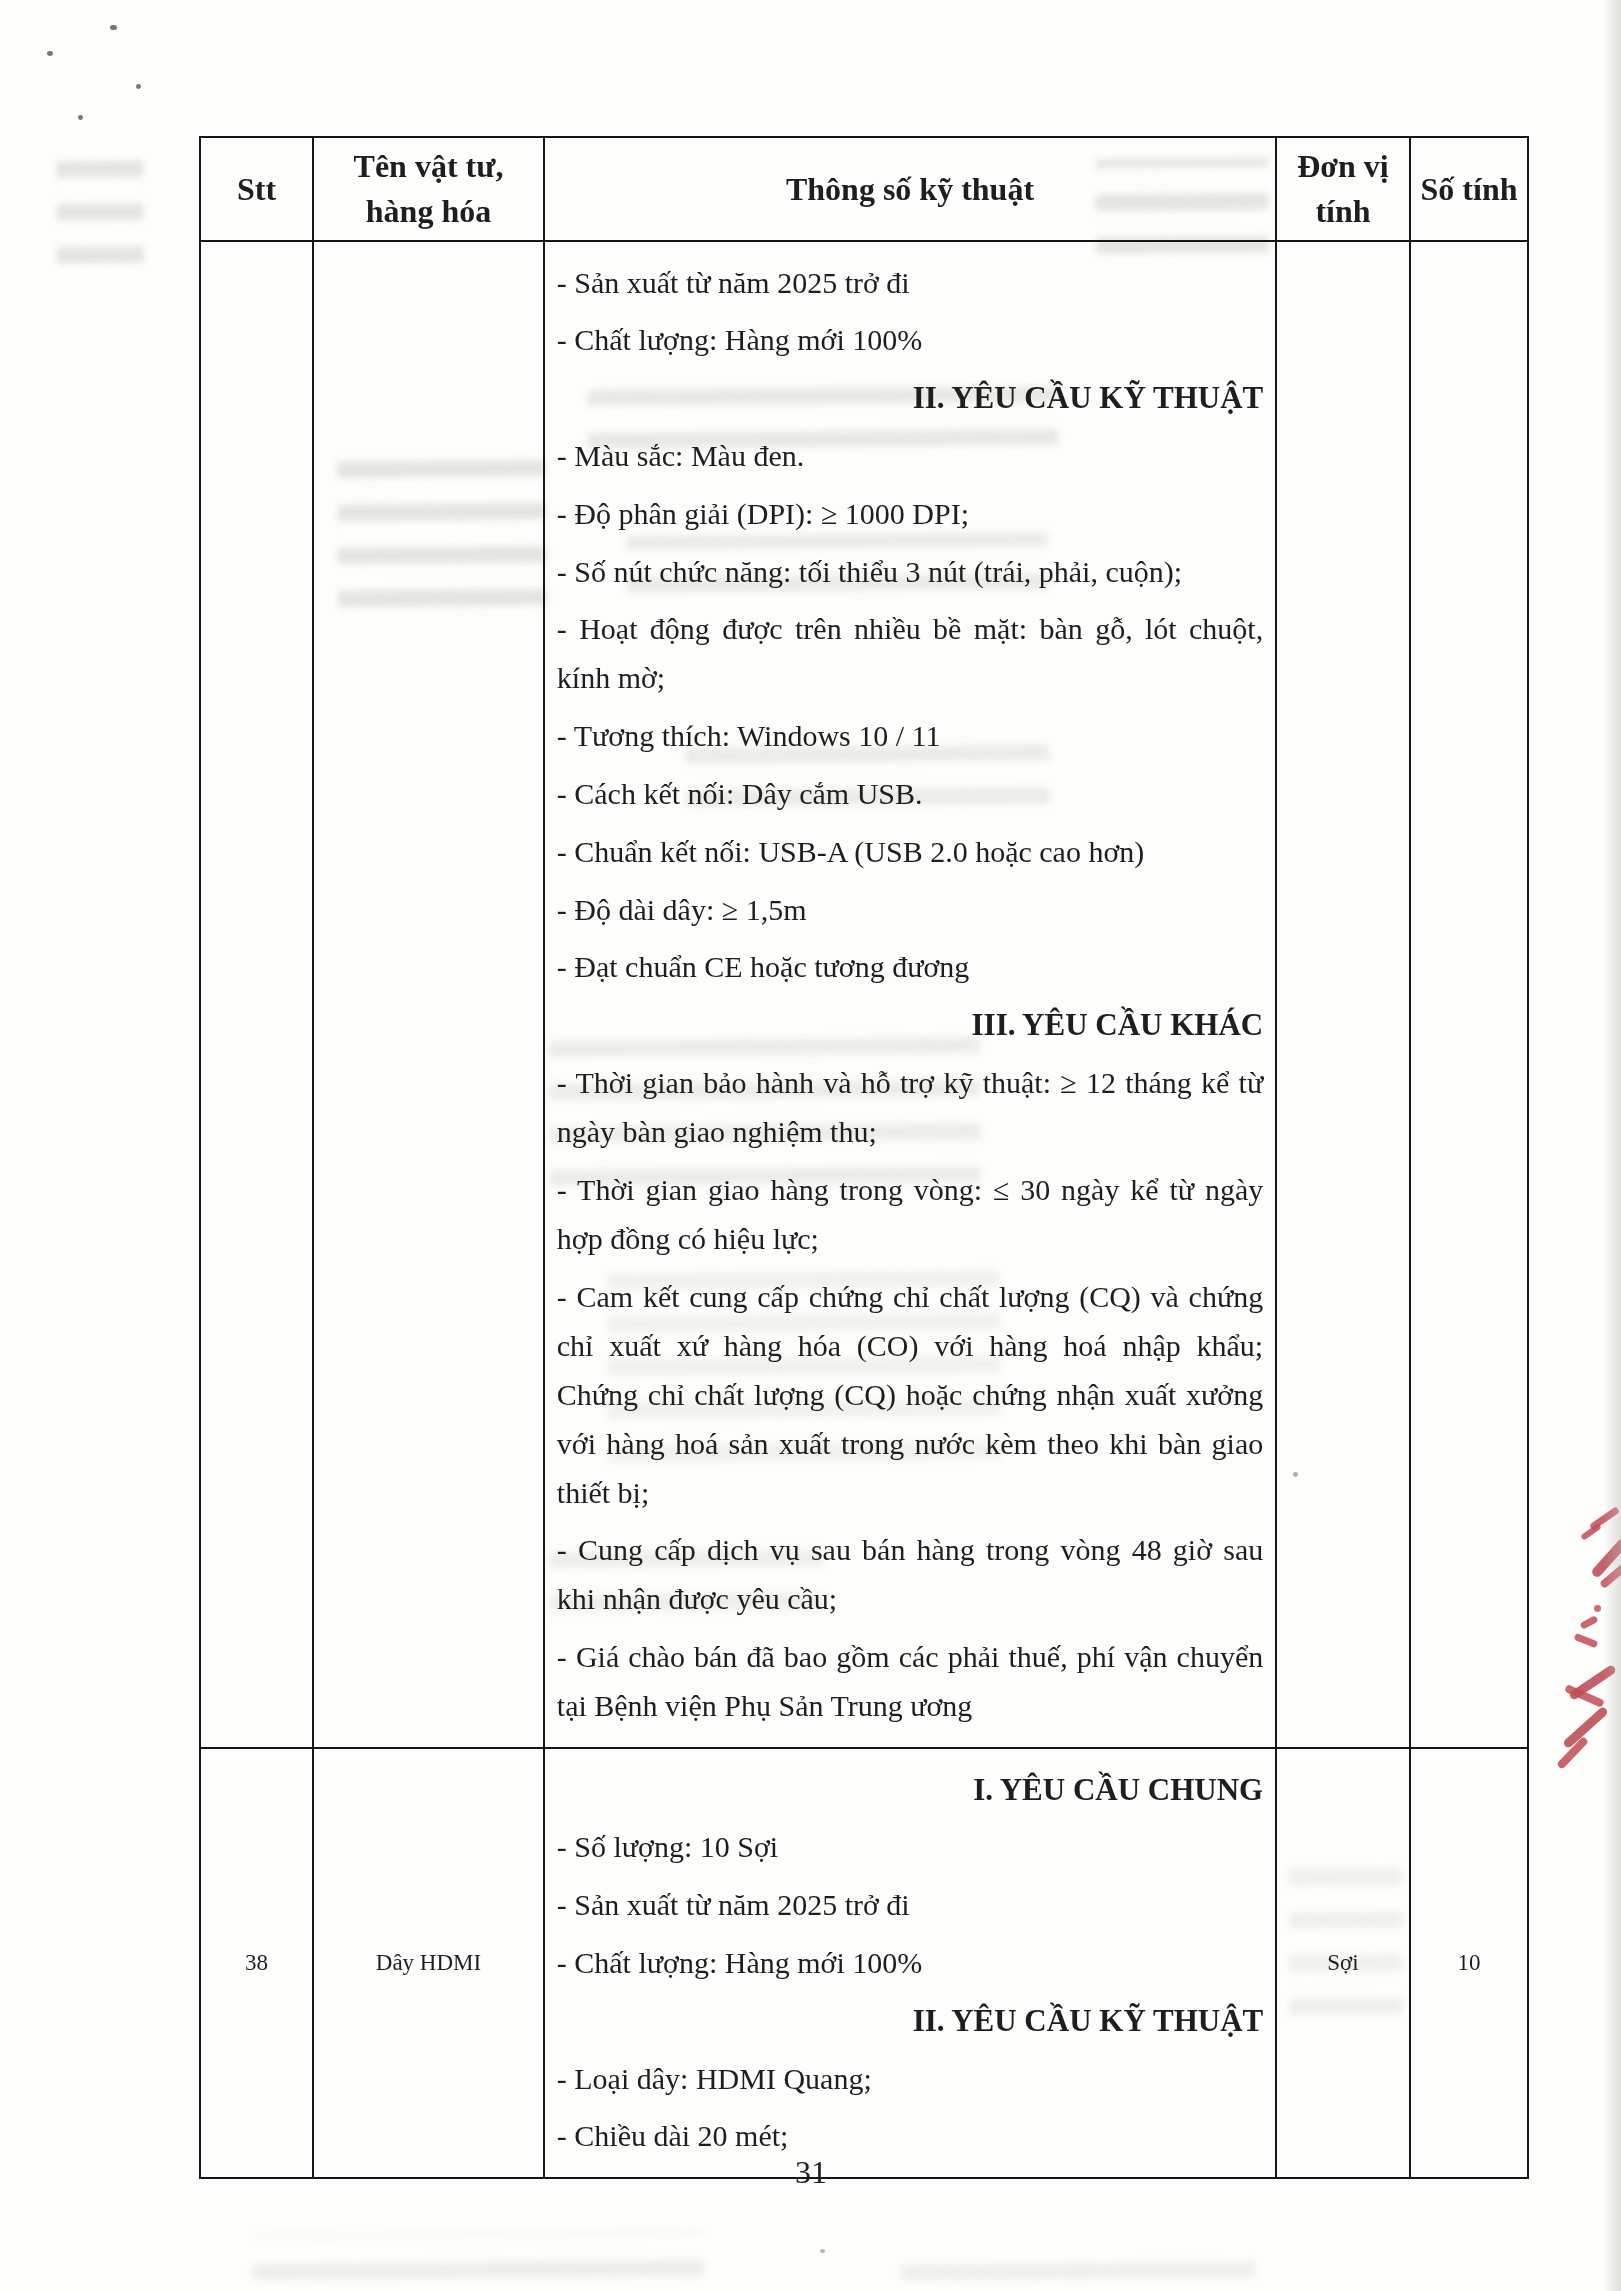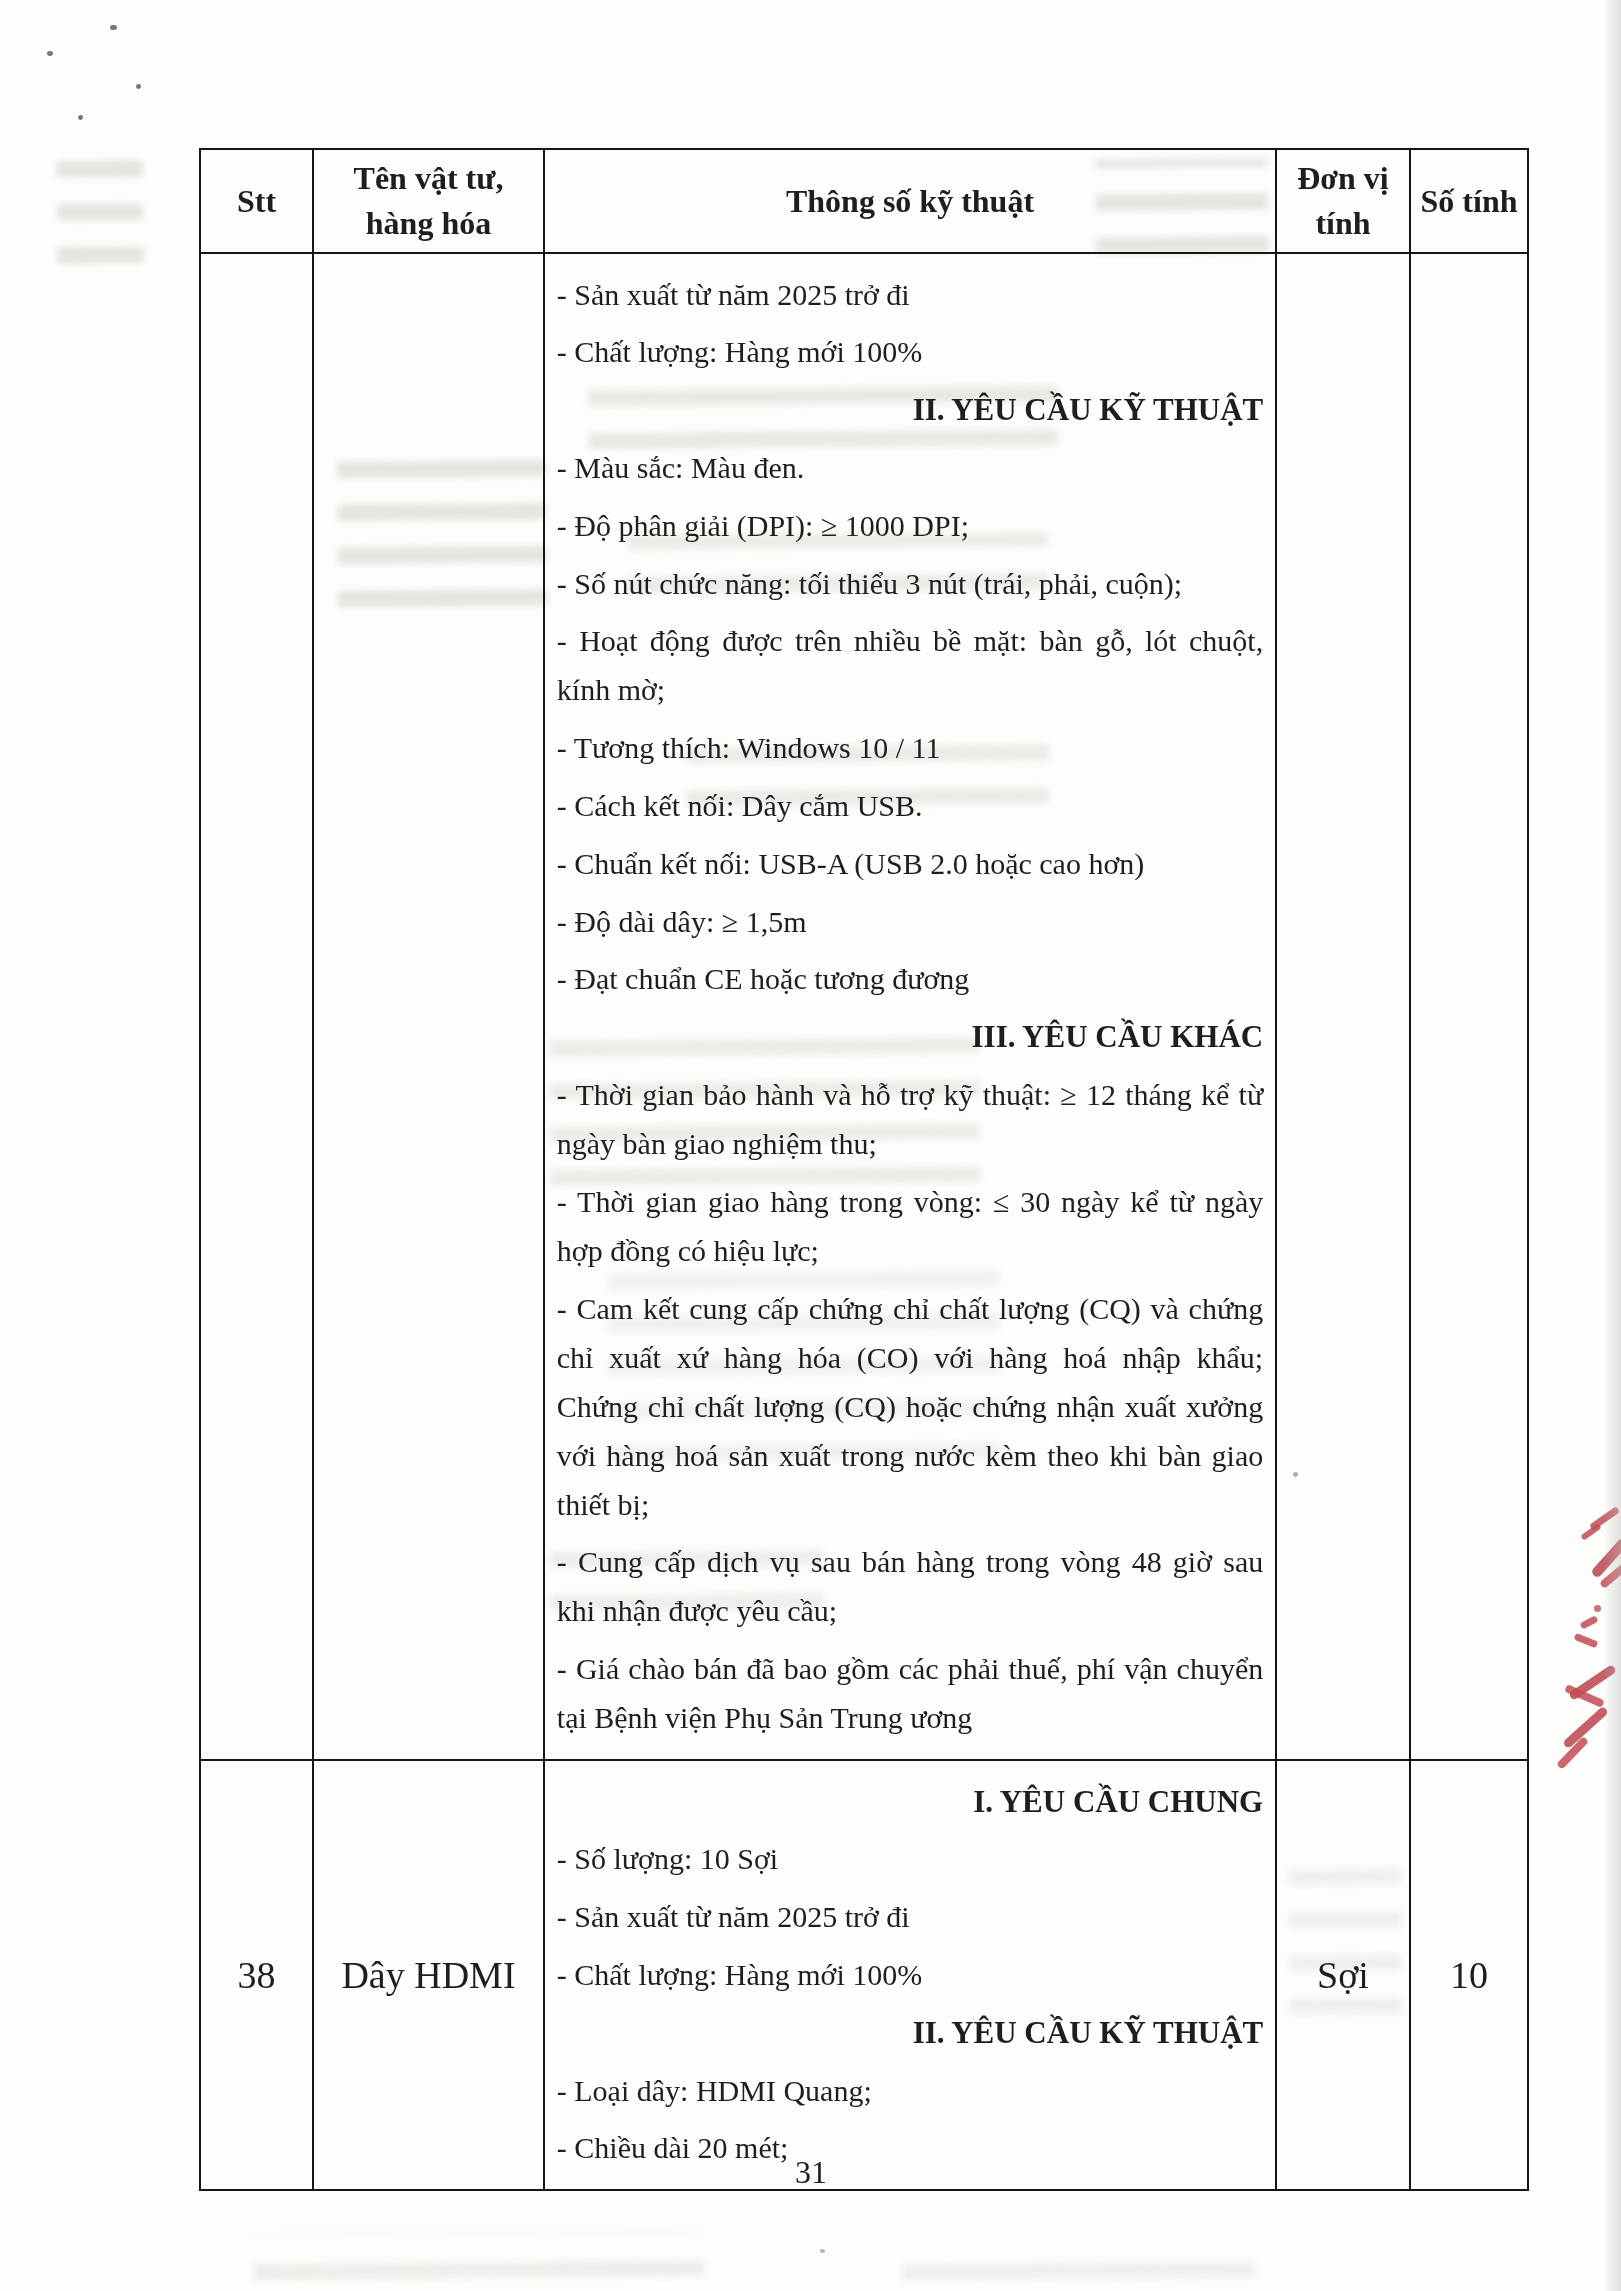--- a/index.html
+++ b/index.html
@@ -28,21 +28,21 @@
     background:linear-gradient(90deg, rgba(190,188,184,0), rgba(190,188,184,.45));
     pointer-events:none;
   }
   .red-stroke{
     position:absolute;border-radius:4.9px;opacity:.85;
   }
   .red-dot{position:absolute;border-radius:50%;opacity:.8;}
 
   
   table.spec-table{
-    position:absolute;left:199px;top:148px;width:1328px;
+    position:absolute;left:199px;top:136px;width:1328px;
     border-collapse:collapse;table-layout:fixed;
   }
   .spec-table th,.spec-table td{
     border:2px solid #161616;
     vertical-align:middle;
     background:transparent;
   }
   .spec-table thead th{
     height:102px;
     font-size:32px;font-weight:bold;text-align:center;
@@ -51,21 +51,21 @@
   }
   .col-stt{width:113px;}
   .col-name{width:231px;}
   .col-spec{width:732px;}
   .col-unit{width:134px;}
   .col-qty{width:118px;}
 
   tbody tr.row-37 td{height:1455px;border-bottom:2.9px solid #161616;}
   tbody tr.row-38 td{height:390px;}
 
-  td.c-center{text-align:center;font-size:38px;}
+  td.c-center{text-align:center;font-size:23px;}
   td.c-spec{
     vertical-align:top;
     padding:15.7px 11.8px 7.8px 11.8px;
     margin-left:8px;
   }
   .spec{
     margin:0 0 8.8px 0;
     font-size:30px;line-height:49px;
     text-align:justify;
   }

